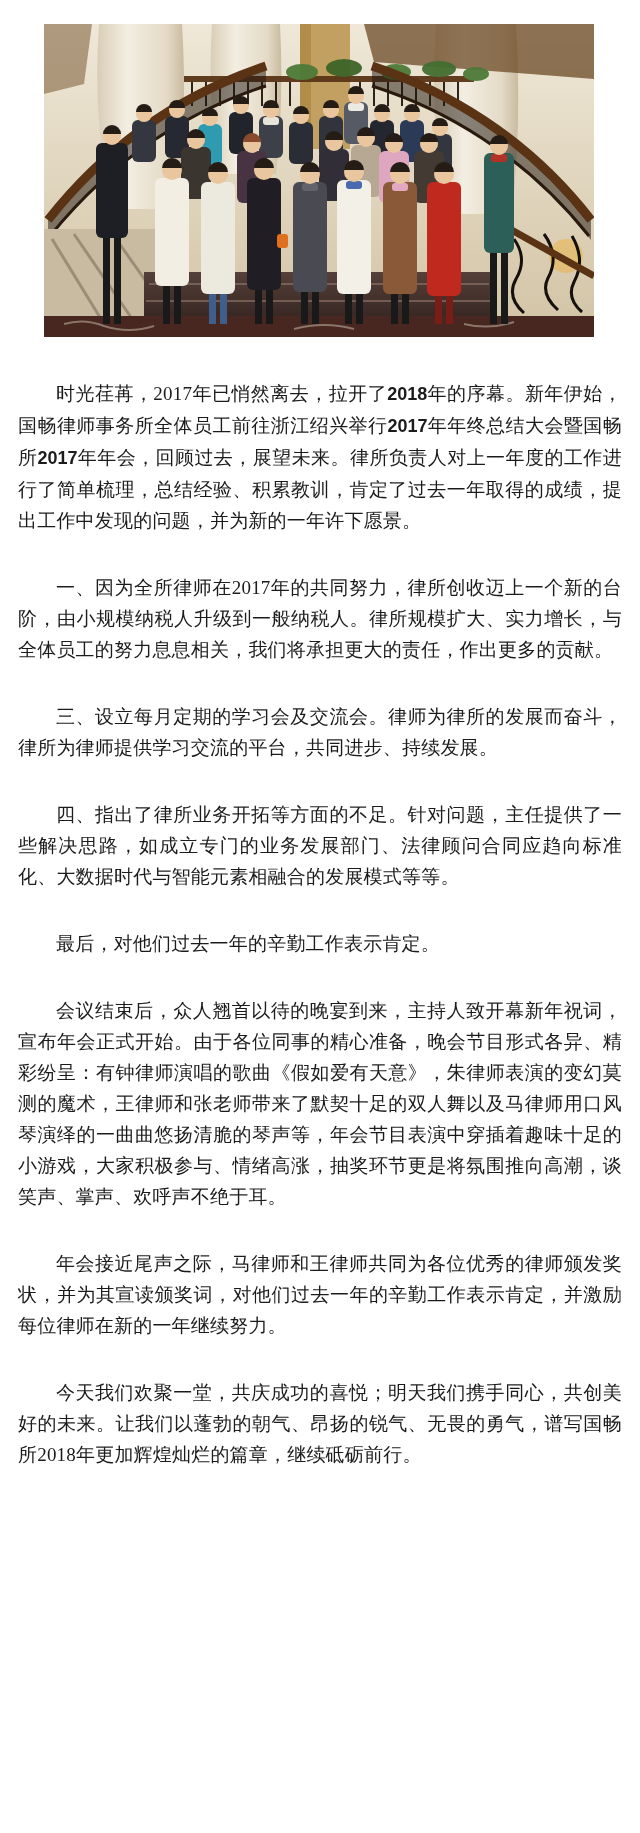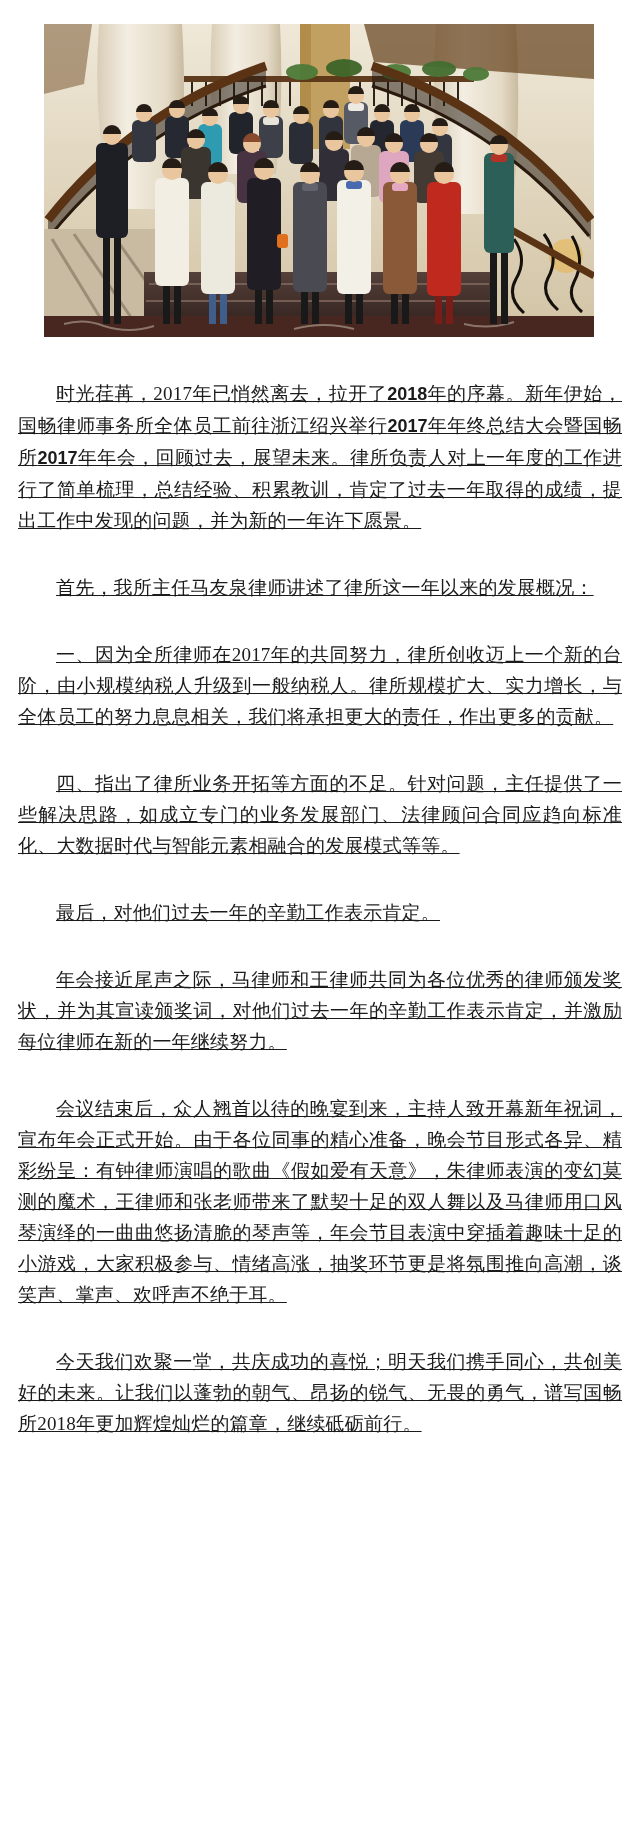--- a/index.html
+++ b/index.html
@@ -2,21 +2,21 @@
 <html><head>
 <meta charset="utf-8">
 <style>
   html,body{margin:0;padding:0;}
   body{
     width:640px;height:1833px;overflow:hidden;background:#ffffff;
     font-family:"Liberation Serif","DejaVu Serif",serif;color:#1b1b1b;
   }
   .photo-wrap{margin:24px 0 0 44px;width:550px;height:313px;background:#d8ccb4;}
   .photo-wrap svg{display:block;width:550px;height:313px;}
-  .article{padding:41px 18px 0 18px;text-decoration:underline;}
+  .article{padding:41px 18px 0 18px;}
   .para{
     margin:0 0 36px 0;font-size:19px;line-height:31px;
     text-align:justify;text-indent:2em;letter-spacing:0.2px;
   }
   .para:last-child{margin-bottom:0;margin-top:6px;}
   .num-b{
     font-family:"Liberation Sans","DejaVu Sans",sans-serif;
     font-weight:bold;font-size:18px;letter-spacing:0;
   }
 </style>
@@ -259,20 +259,20 @@
           <rect x="383" y="158" width="34" height="114" rx="6" fill="#c0291e"></rect>
           <circle cx="400" cy="150" r="10" fill="#e9c69e"></circle>
           <path d="M 390 148 A 10 10 0 0 1 410 148 Z" fill="#241c15"></path>
         </g>
       </g>
   </svg>
 </div>
 
 <div class="article">
     <p class="para"><span>时光荏苒，2017年已悄然离去，拉开了</span><span class="num-b">2018</span><span>年的序幕。新年伊始，国畅律师事务所全体员工前往浙江绍兴举行</span><span class="num-b">2017</span><span>年年终总结大会暨国畅所</span><span class="num-b">2017</span><span>年年会，回顾过去，展望未来。律所负责人对上一年度的工作进行了简单梳理，总结经验、积累教训，肯定了过去一年取得的成绩，提出工作中发现的问题，并为新的一年许下愿景。</span></p>
-    <p class="para"><span>首先，我所主任马友泉律师讲述了律所这一年以来的发展概况：</span></p>
     <p class="para"><span>一、因为全所律师在2017年的共同努力，律所创收迈上一个新的台阶，由小规模纳税人升级到一般纳税人。律所规模扩大、实力增长，与全体员工的努力息息相关，我们将承担更大的责任，作出更多的贡献。</span></p>
+    <p class="para"><span>三、设立每月定期的学习会及交流会。律师为律所的发展而奋斗，律所为律师提供学习交流的平台，共同进步、持续发展。</span></p>
     <p class="para"><span>四、指出了律所业务开拓等方面的不足。针对问题，主任提供了一些解决思路，如成立专门的业务发展部门、法律顾问合同应趋向标准化、大数据时代与智能元素相融合的发展模式等等。</span></p>
     <p class="para"><span>最后，对他们过去一年的辛勤工作表示肯定。</span></p>
+    <p class="para"><span>会议结束后，众人翘首以待的晚宴到来，主持人致开幕新年祝词，宣布年会正式开始。由于各位同事的精心准备，晚会节目形式各异、精彩纷呈：有钟律师演唱的歌曲《假如爱有天意》，朱律师表演的变幻莫测的魔术，王律师和张老师带来了默契十足的双人舞以及马律师用口风琴演绎的一曲曲悠扬清脆的琴声等，年会节目表演中穿插着趣味十足的小游戏，大家积极参与、情绪高涨，抽奖环节更是将氛围推向高潮，谈笑声、掌声、欢呼声不绝于耳。</span></p>
     <p class="para"><span>年会接近尾声之际，马律师和王律师共同为各位优秀的律师颁发奖状，并为其宣读颁奖词，对他们过去一年的辛勤工作表示肯定，并激励每位律师在新的一年继续努力。</span></p>
-    <p class="para"><span>会议结束后，众人翘首以待的晚宴到来，主持人致开幕新年祝词，宣布年会正式开始。由于各位同事的精心准备，晚会节目形式各异、精彩纷呈：有钟律师演唱的歌曲《假如爱有天意》，朱律师表演的变幻莫测的魔术，王律师和张老师带来了默契十足的双人舞以及马律师用口风琴演绎的一曲曲悠扬清脆的琴声等，年会节目表演中穿插着趣味十足的小游戏，大家积极参与、情绪高涨，抽奖环节更是将氛围推向高潮，谈笑声、掌声、欢呼声不绝于耳。</span></p>
     <p class="para"><span>今天我们欢聚一堂，共庆成功的喜悦；明天我们携手同心，共创美好的未来。让我们以蓬勃的朝气、昂扬的锐气、无畏的勇气，谱写国畅所2018年更加辉煌灿烂的篇章，继续砥砺前行。</span></p>
   </div>
 
 </body></html>

